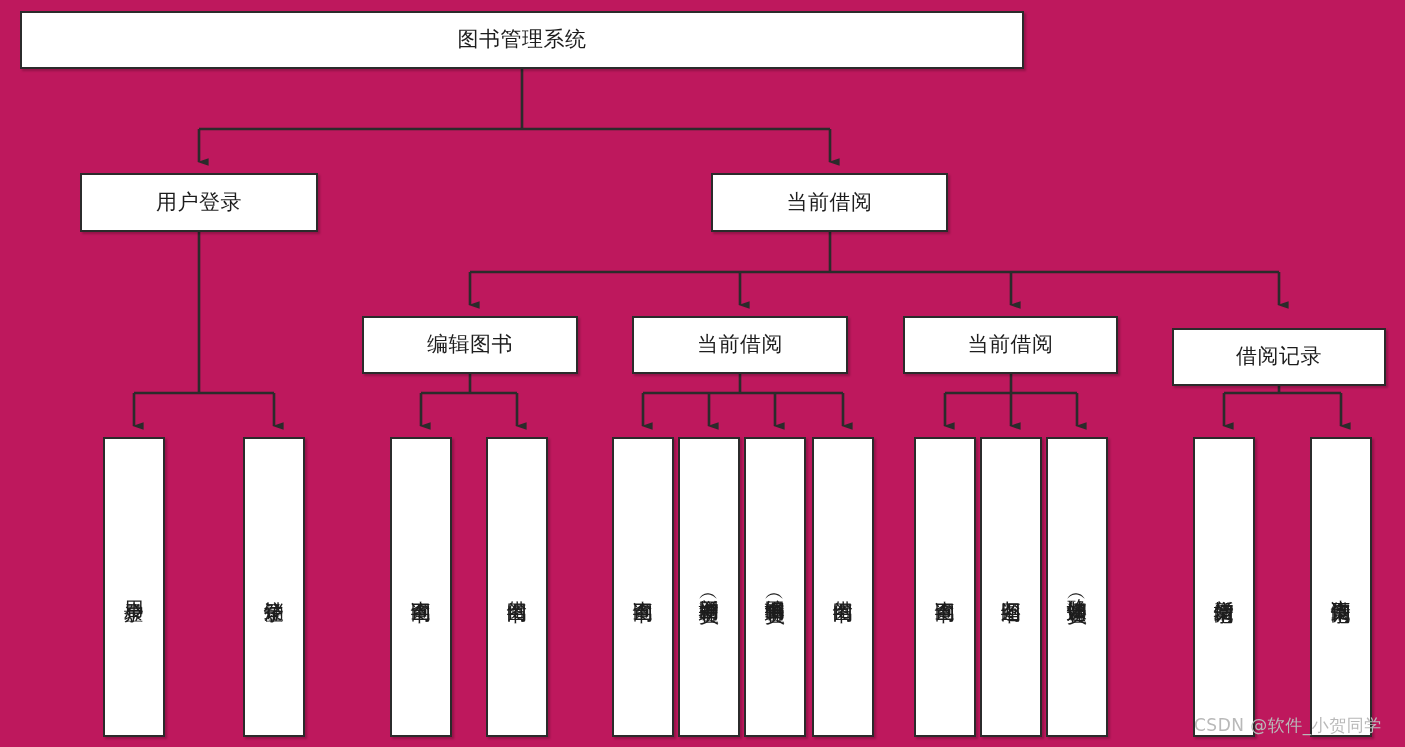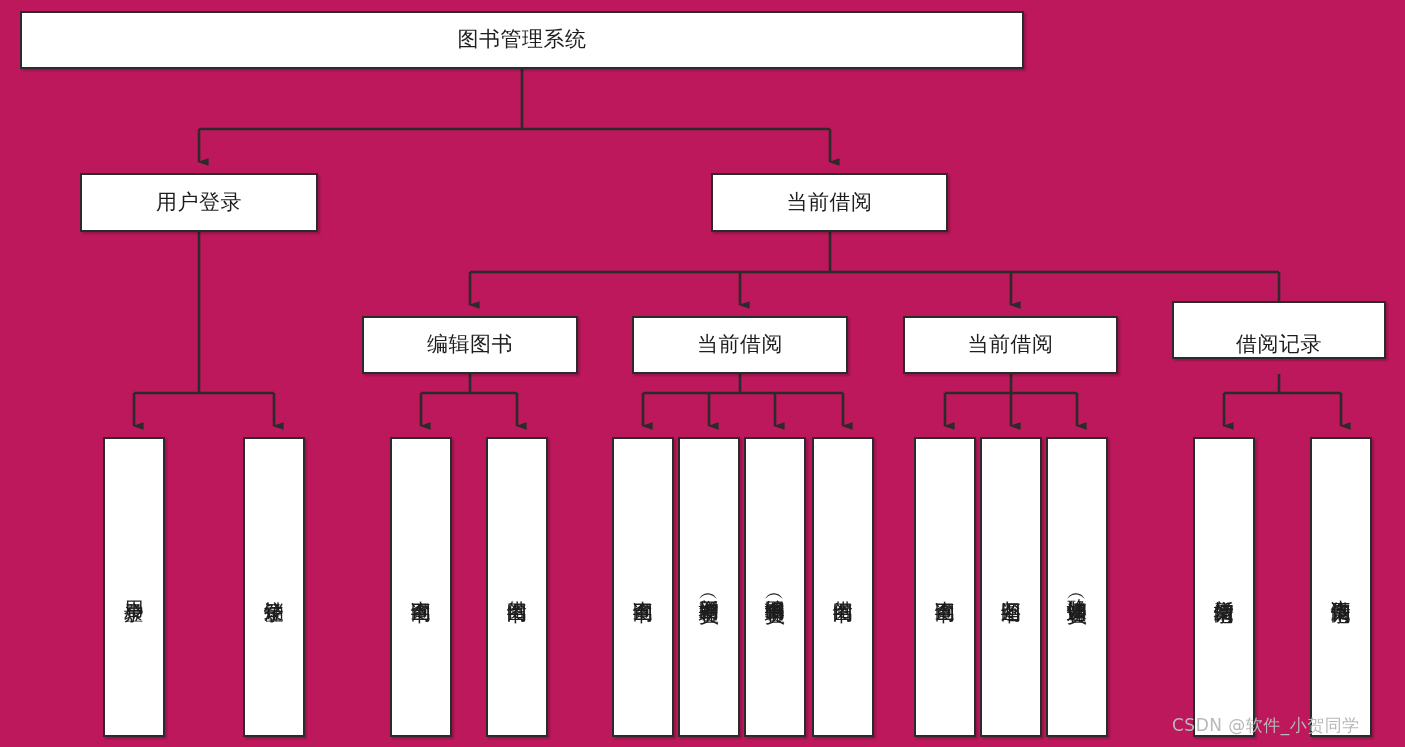--- a/index.html
+++ b/index.html
@@ -124,21 +124,21 @@
       </div>
       <div class="node" style="left: 362px; top: 316px; width: 216px; height: 58px;">
         <span class="label">编辑图书</span>
       </div>
       <div class="node" style="left: 632px; top: 316px; width: 216px; height: 58px;">
         <span class="label">当前借阅</span>
       </div>
       <div class="node" style="left: 903px; top: 316px; width: 215px; height: 58px;">
         <span class="label">当前借阅</span>
       </div>
-      <div class="node" style="left: 1172px; top: 301px; width: 214px; height: 58px; align-items: flex-end;">
+      <div class="node" style="left: 1172px; top: 328px; width: 214px; height: 58px;">
         <span class="label">借阅记录</span>
       </div>
       <div class="node vertical" style="left: 103px; top: 437px; width: 62px; height: 300px;">
         <span class="label">用户登录</span>
       </div>
       <div class="node vertical" style="left: 243px; top: 437px; width: 62px; height: 300px;">
         <span class="label">注销登录</span>
       </div>
       <div class="node vertical" style="left: 390px; top: 437px; width: 62px; height: 300px;">
         <span class="label">查询图书</span>
@@ -168,14 +168,14 @@
         <span class="label">确认归还（管理员）</span>
       </div>
       <div class="node vertical" style="left: 1193px; top: 437px; width: 62px; height: 300px;">
         <span class="label">新增借阅记录</span>
       </div>
       <div class="node vertical" style="left: 1310px; top: 437px; width: 62px; height: 300px;">
         <span class="label">查询借阅记录</span>
       </div>
     </div>
 
-  <div class="watermark" style="left:1144px; top:714px;padding-left:28px;">CSDN @软件_小贺同学</div>
+  <div class="watermark" style="left:1194px; top:714px;">CSDN @软件_小贺同学</div>
 </div>
 
 </body></html>

